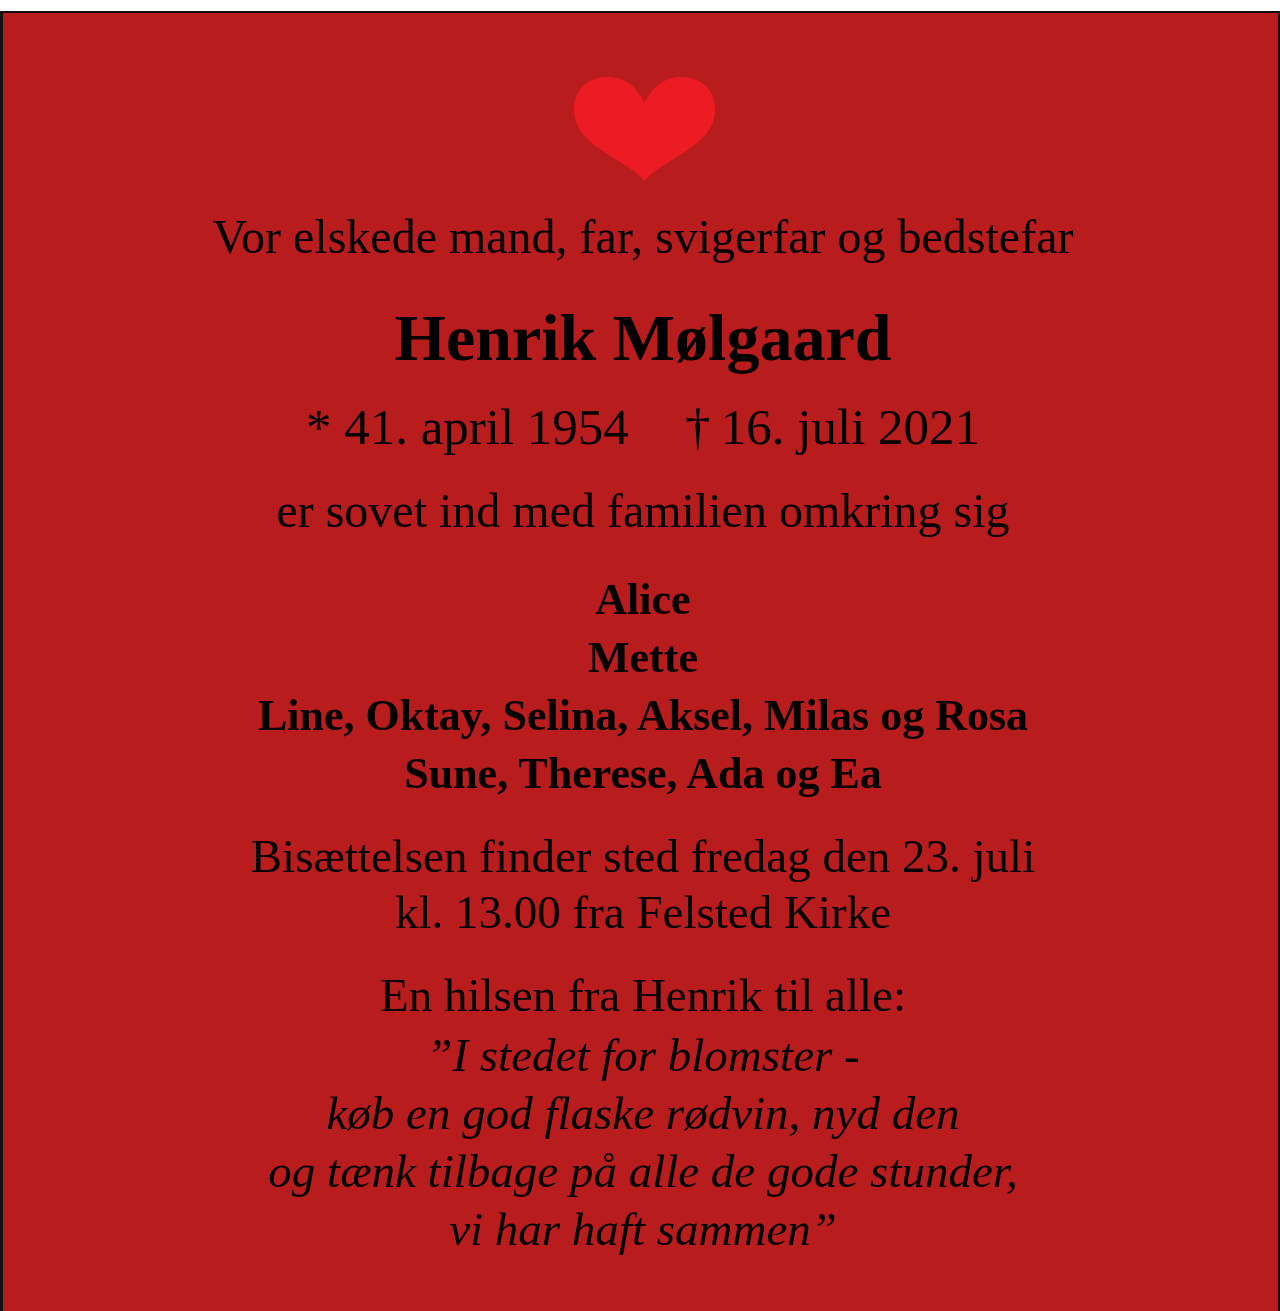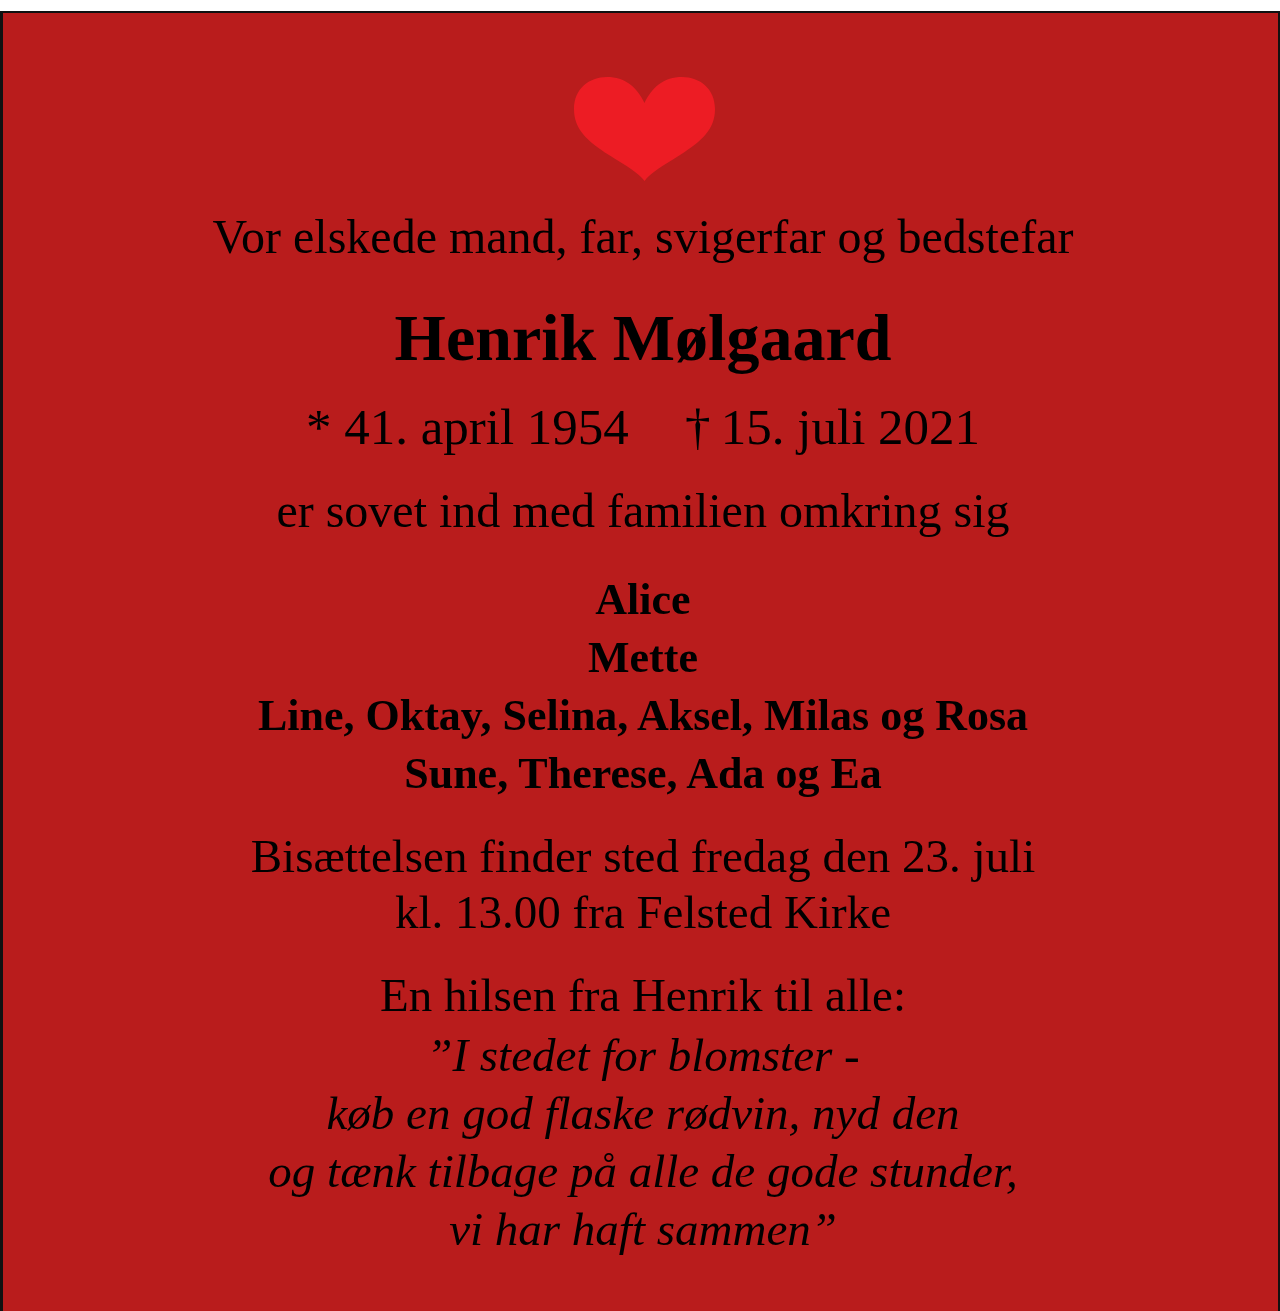--- a/index.html
+++ b/index.html
@@ -29,21 +29,21 @@
 
   <svg class="heart" viewBox="0 0 143 104">
     <path d="M71.5 104 C66 96 52 88 36 78 C14 64 1 52 1 32 C1 12 16 0 34 0 C52 0 64 10 71.5 26 C79 10 91 0 109 0 C127 0 142 12 142 32 C142 52 129 64 107 78 C91 88 77 96 71.5 104 Z" fill="#ed1c24"></path>
   </svg>
 
   <div class="line serif intro">Vor elskede mand, far, svigerfar og bedstefar</div>
 
   <div class="line serif name">Henrik Mølgaard</div>
 
   <div class="line serif dates">
-    <span>* 41. april 1954</span><span class="gap"></span><span class="cross">†</span><span>15. juli 2021</span>
+    <span>* 41. april 1954</span><span class="gap"></span><span class="cross">†</span><span>16. juli 2021</span>
   </div>
 
   <div class="line serif sub">er sovet ind med familien omkring sig</div>
 
   <div class="line serif family">
     <div>Alice</div>
     <div>Mette</div>
     <div>Line, Oktay, Selina, Aksel, Milas og Rosa</div>
     <div>Sune, Therese, Ada og Ea</div>
   </div>

